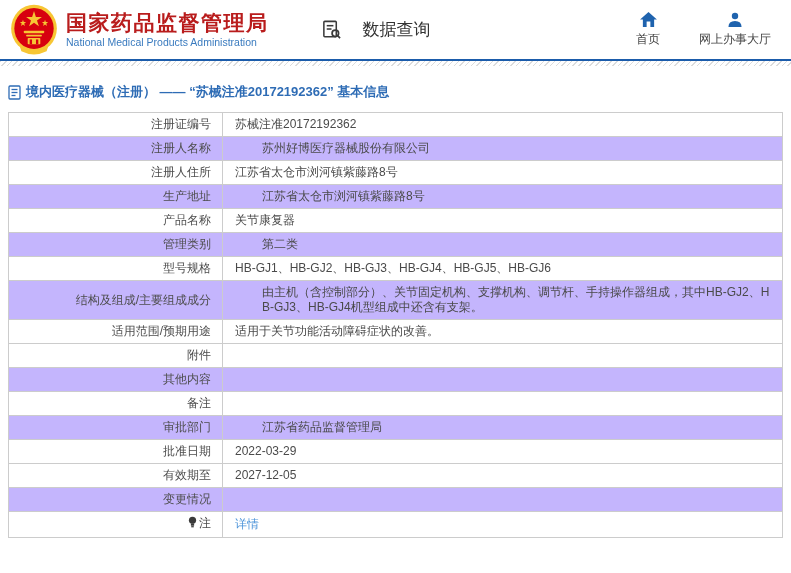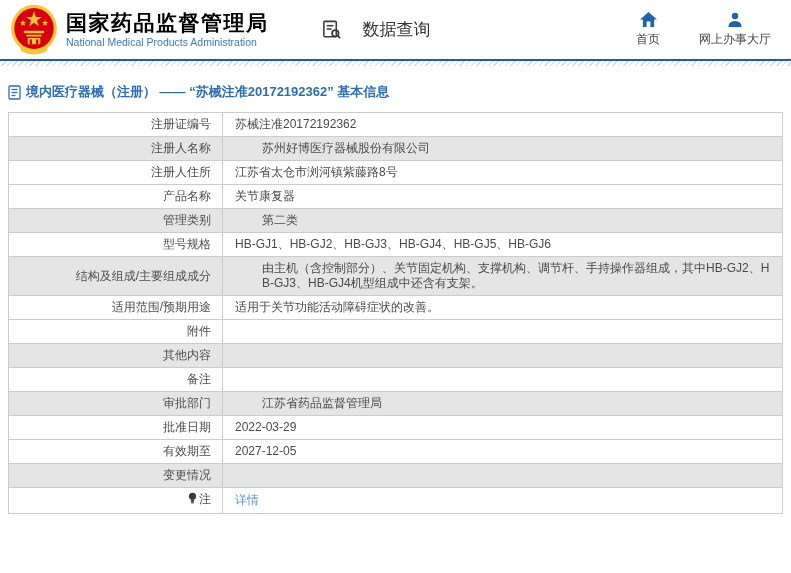--- a/index.html
+++ b/index.html
@@ -12,21 +12,21 @@
   
   .topbar {
     height: 61px; display: flex; align-items: center;
     padding: 0 14px 0 10px; background: #fff;
     border-bottom: 2px solid #1b5cab;
   }
   .brand { display: flex; align-items: center; }
   .brand-emblem { width: 48px; height: 52px; flex: none; }
   .brand-titles { margin-left: 8px; }
   .brand-zh {
-    font-size: 21px; font-weight: bold; color: #000000;
+    font-size: 21px; font-weight: bold; color: #b91c1c;
     letter-spacing: 1.5px; line-height: 25px; white-space: nowrap;
   }
   .brand-en { font-size: 10.5px; color: #3a7bbf; line-height: 14px; white-space: nowrap; }
   .dq-tab {
     margin-left: 52px; display: flex; align-items: center; gap: 21px;
     font-size: 17px; color: #333; cursor: pointer; white-space: nowrap;
   }
   .topnav { margin-left: auto; display: flex; gap: 34px; padding-right: 6px; }
   .topnav-item {
     display: flex; flex-direction: column; align-items: center;
@@ -49,21 +49,21 @@
     font-size: 12px; color: #4a4a4a; table-layout: fixed;
   }
   .info-table td {
     border: 1px solid #ccc; padding: 4px 10px;
     height: 23px; line-height: 15px; vertical-align: middle;
   }
   .info-table td.label-cell {
     width: 214px; text-align: right; color: #4d4d4d; padding-right: 11px;
   }
   .info-table td.value-cell { text-align: left; padding-left: 12px; word-break: break-all; }
-  .info-table tr.alt td { background: #e5e5e5; padding-left: 39px; }
+  .info-table tr.alt td { background: #c4b5fd; padding-left: 39px; }
   .detail-link { color: #4d94d9; text-decoration: none; cursor: pointer; }
   .label-inner { display: inline-flex; gap: 2px; }
   .ico { display: inline-flex; flex: none; }
 </style>
 </head>
 <body>
 
 <div class="topbar">
   <div class="brand">
     <span class="ico brand-emblem">
@@ -160,20 +160,29 @@
   <tr class="plain">
     <td class="label-cell">
       <span class="label-inner">
 
         <span>注册人住所</span>
       </span>
     </td>
     <td class="value-cell">江苏省太仓市浏河镇紫藤路8号</td>
   </tr>
 
+  <tr class="alt">
+    <td class="label-cell">
+      <span class="label-inner">
+
+        <span>生产地址</span>
+      </span>
+    </td>
+    <td class="value-cell">江苏省太仓市浏河镇紫藤路8号</td>
+  </tr>
 
   <tr class="plain">
     <td class="label-cell">
       <span class="label-inner">
 
         <span>产品名称</span>
       </span>
     </td>
     <td class="value-cell">关节康复器</td>
   </tr>

